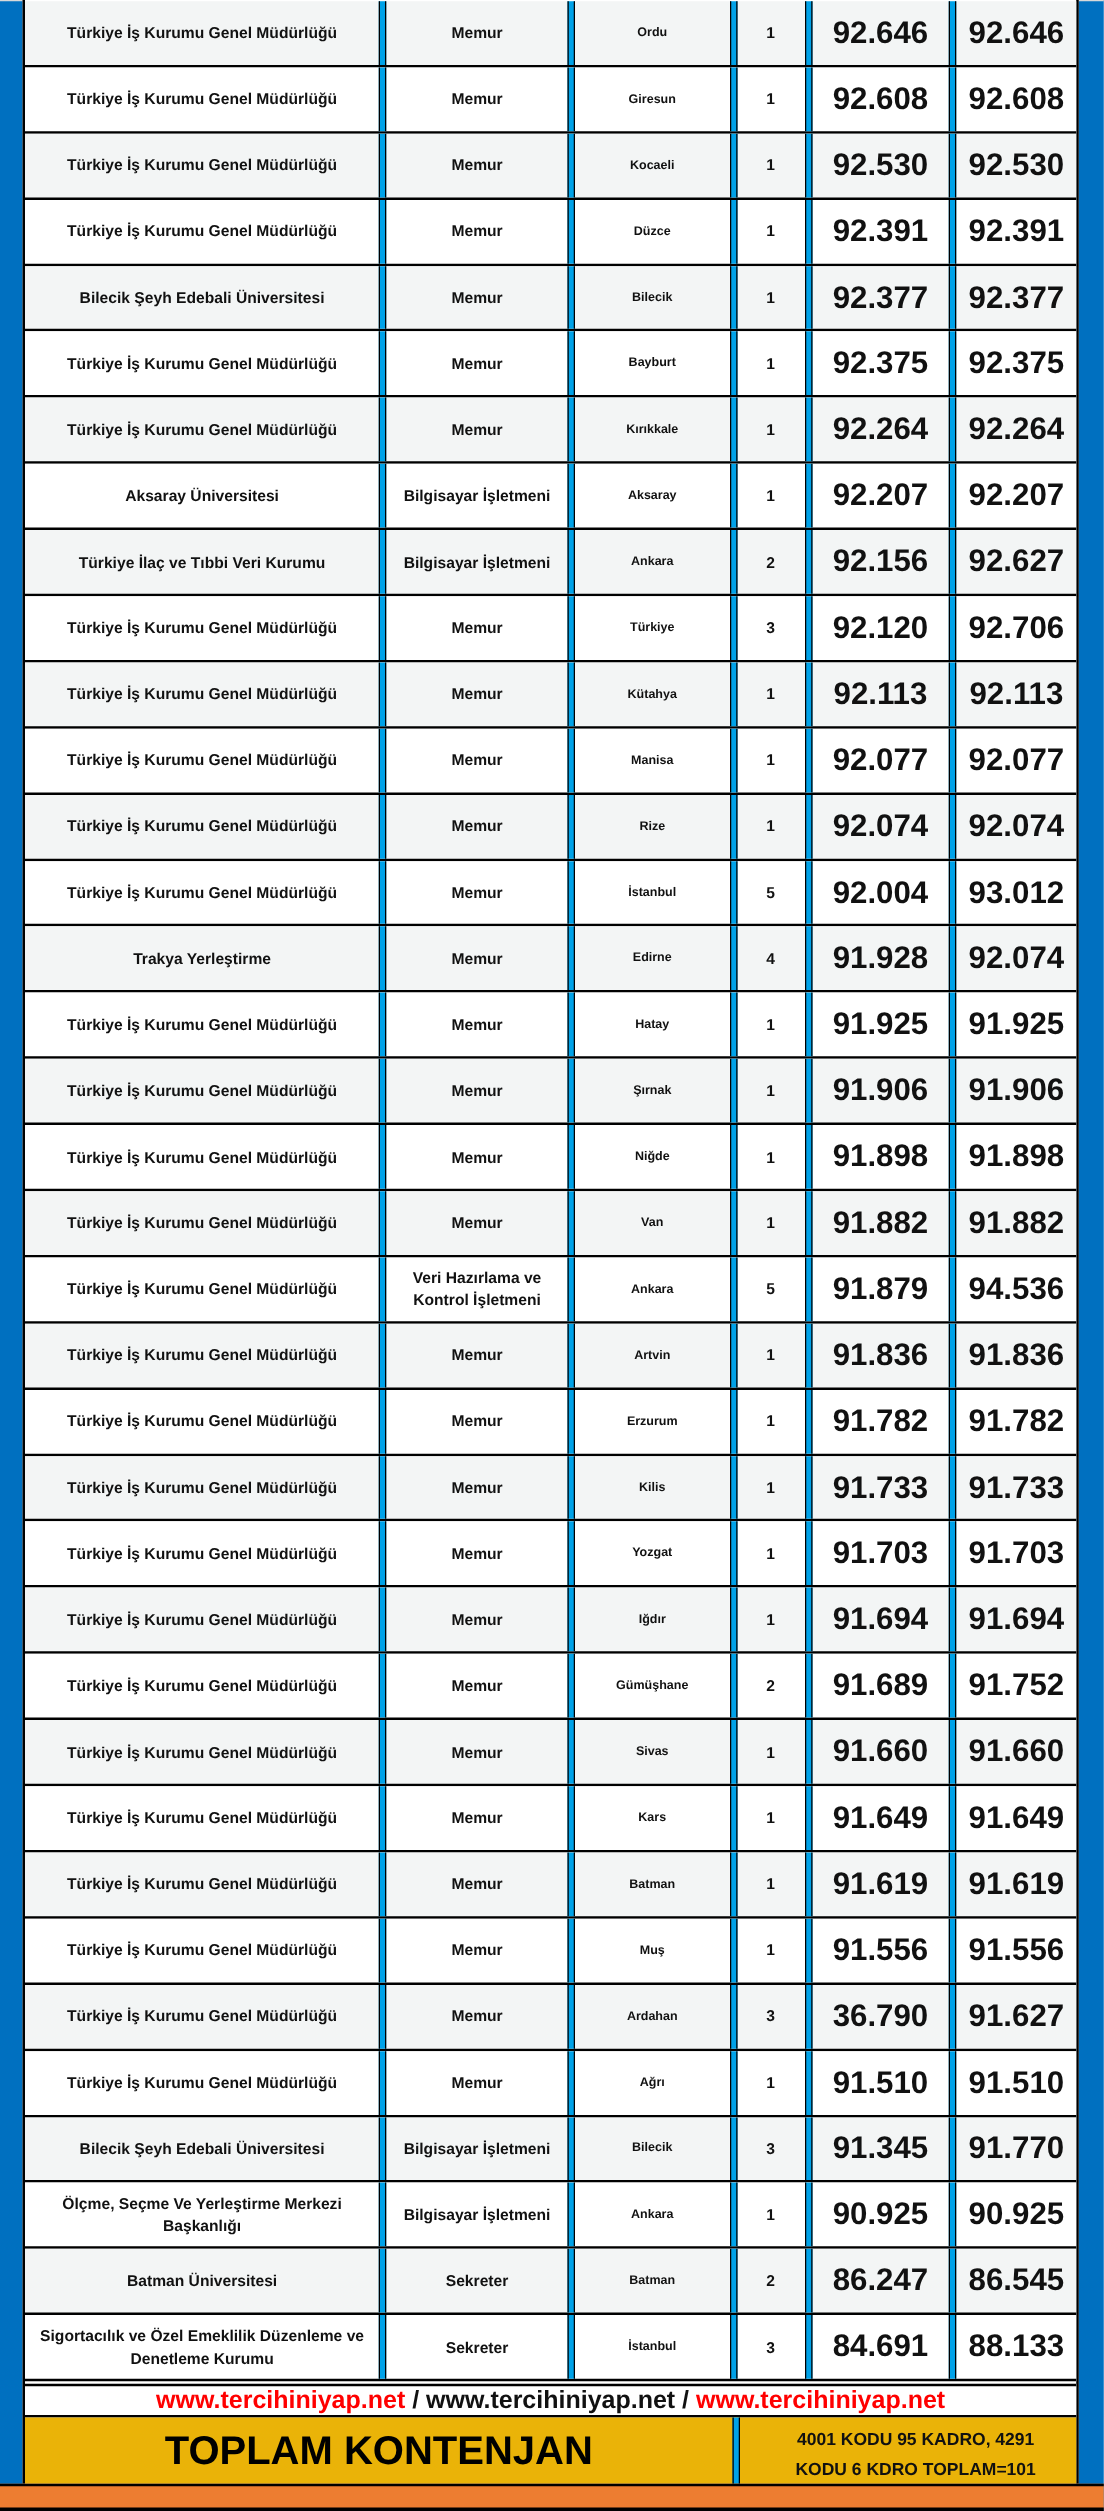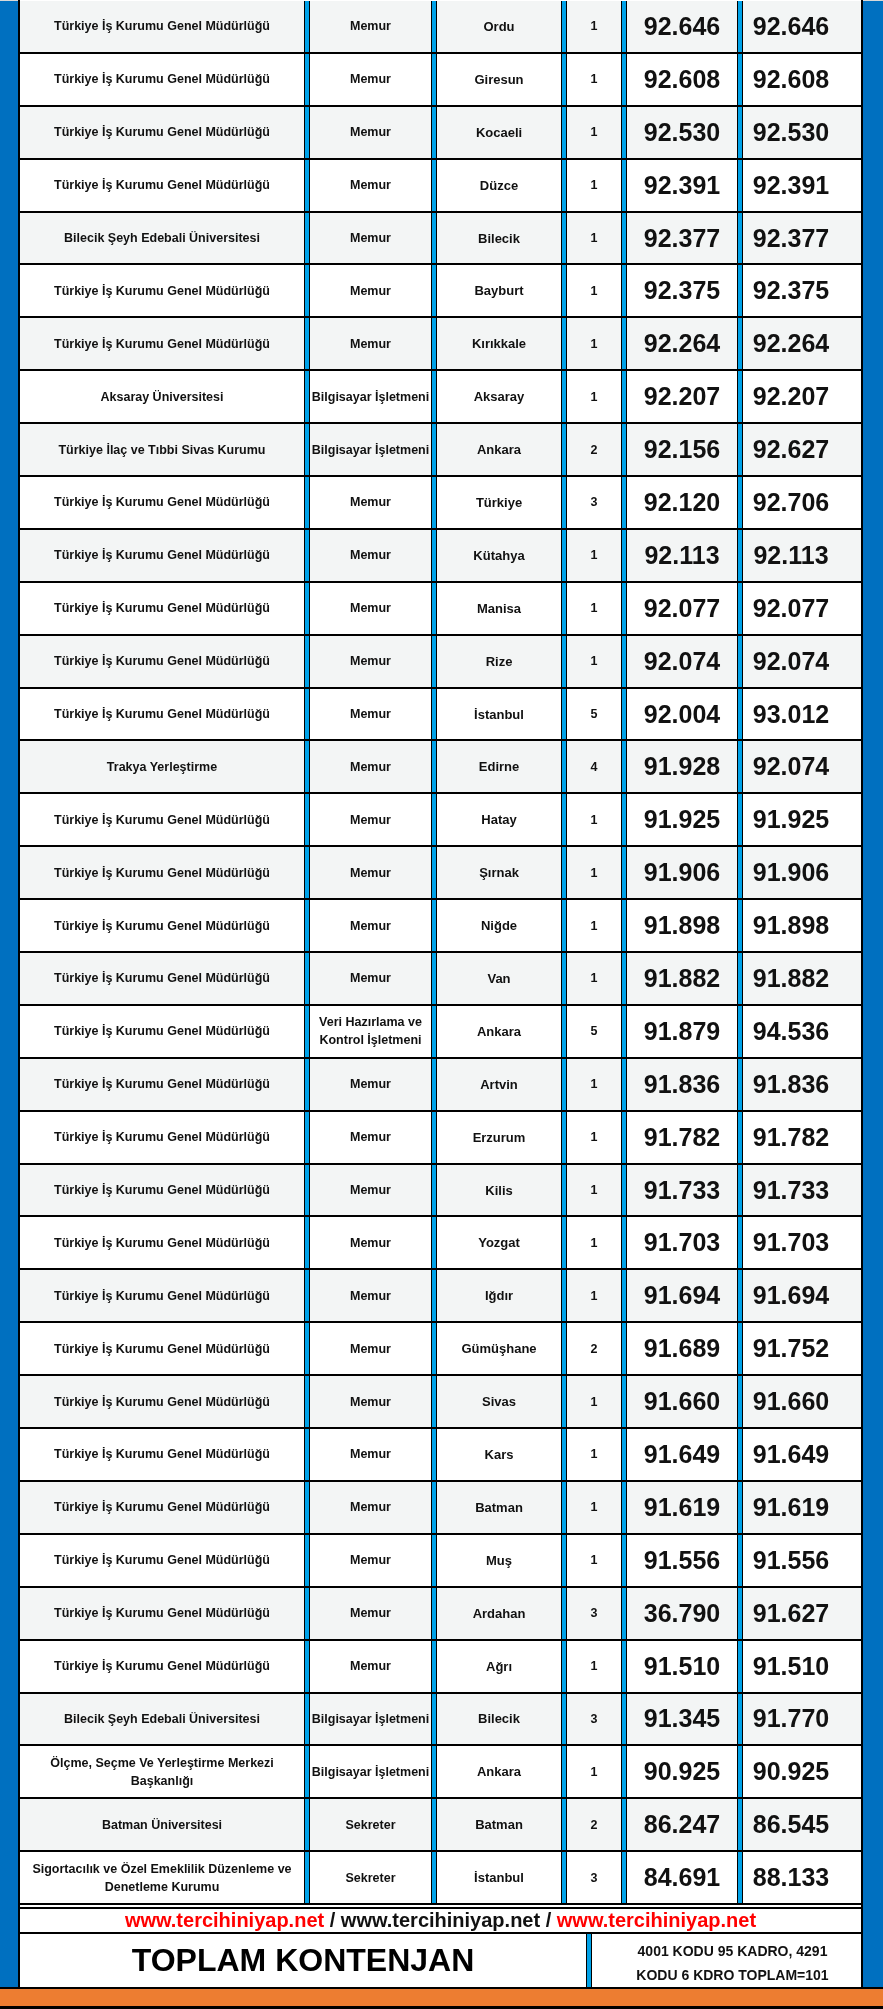--- a/index.html
+++ b/index.html
@@ -26,36 +26,36 @@
   }
   .row.alt { background: #f3f5f5; }
   .row.plain { background: #ffffff; }
   .cell {
     display: flex; align-items: center; justify-content: center;
     text-align: center; box-sizing: border-box;
     color: #111; font-weight: bold;
   }
   .sep { width: 6px; background: #00a2e8; border-left: 1px solid #000; border-right: 1px solid #000; box-sizing: border-box; flex: none; }
   .c-inst { width: 284px; font-size: 12.5px; line-height: 18px; padding: 16px 4px; }
-  .c-title { width: 121px; font-size: 12.5px; line-height: 18px; }
-  .c-city { width: 124px; font-size: 13px; }
+  .c-title { width: 145px; font-size: 12.5px; line-height: 18px; }
+  .c-city { width: 124px; font-size: 10px; }
   .c-quota { width: 54px; font-size: 12.5px; }
   .c-min { width: 110px; font-size: 25px; }
   .c-max { width: 96px; font-size: 25px; }
   .banner {
     position: absolute; left: 20px; top: 1907px; width: 841px; height: 27px;
     background: #ffffff; border-top: 2px solid #000; border-bottom: 2px solid #000; box-sizing: border-box;
     display: flex; align-items: center; justify-content: center;
     font-size: 20px; font-weight: bold; white-space: pre;
   }
   .banner .red { color: #ff0000; }
   .banner .black { color: #111; }
   .totals {
     position: absolute; left: 20px; top: 1934px; width: 841px; height: 53px;
-    display: flex; background: #ffffff;
+    display: flex; background: #eab308;
   }
   .totals-label {
     width: 566px; display: flex; align-items: center; justify-content: center;
     font-size: 32px; font-weight: bold; color: #000;
   }
   .totals-sep { width: 6px; background: #00a2e8; border-left: 1px solid #000; border-right: 1px solid #000; box-sizing: border-box; }
   .totals-value {
     flex: 1; display: flex; flex-direction: column; align-items: center; justify-content: flex-end;
     font-size: 14px; font-weight: bold; color: #111; line-height: 24px; margin-left: 12px;
   }
@@ -170,21 +170,21 @@
       <div class="sep"></div>
       <div class="cell c-city">Aksaray</div>
       <div class="sep"></div>
       <div class="cell c-quota">1</div>
       <div class="sep"></div>
       <div class="cell c-min">92.207</div>
       <div class="sep"></div>
       <div class="cell c-max">92.207</div>
     </div>
     <div class="row alt">
-      <div class="cell c-inst">Türkiye İlaç ve Tıbbi Sivas Kurumu</div>
+      <div class="cell c-inst">Türkiye İlaç ve Tıbbi Veri Kurumu</div>
       <div class="sep"></div>
       <div class="cell c-title">Bilgisayar İşletmeni</div>
       <div class="sep"></div>
       <div class="cell c-city">Ankara</div>
       <div class="sep"></div>
       <div class="cell c-quota">2</div>
       <div class="sep"></div>
       <div class="cell c-min">92.156</div>
       <div class="sep"></div>
       <div class="cell c-max">92.627</div>

